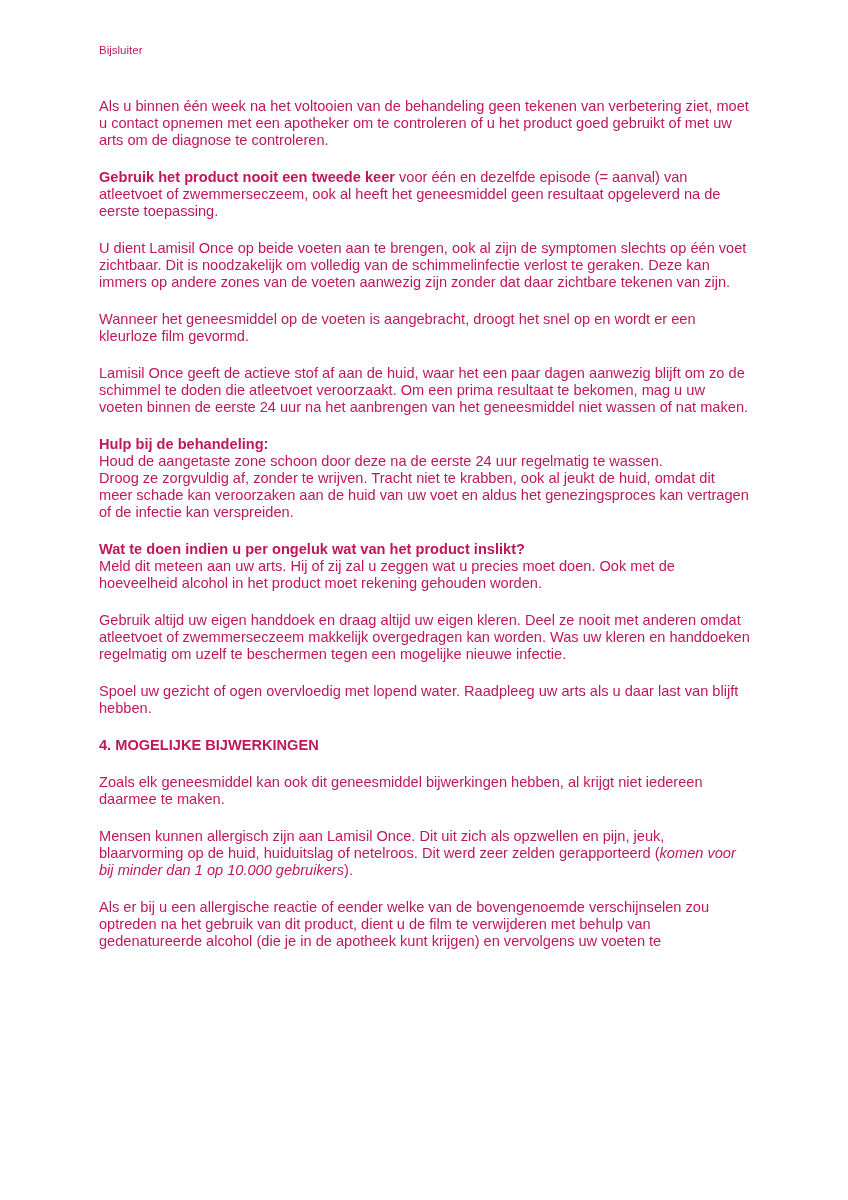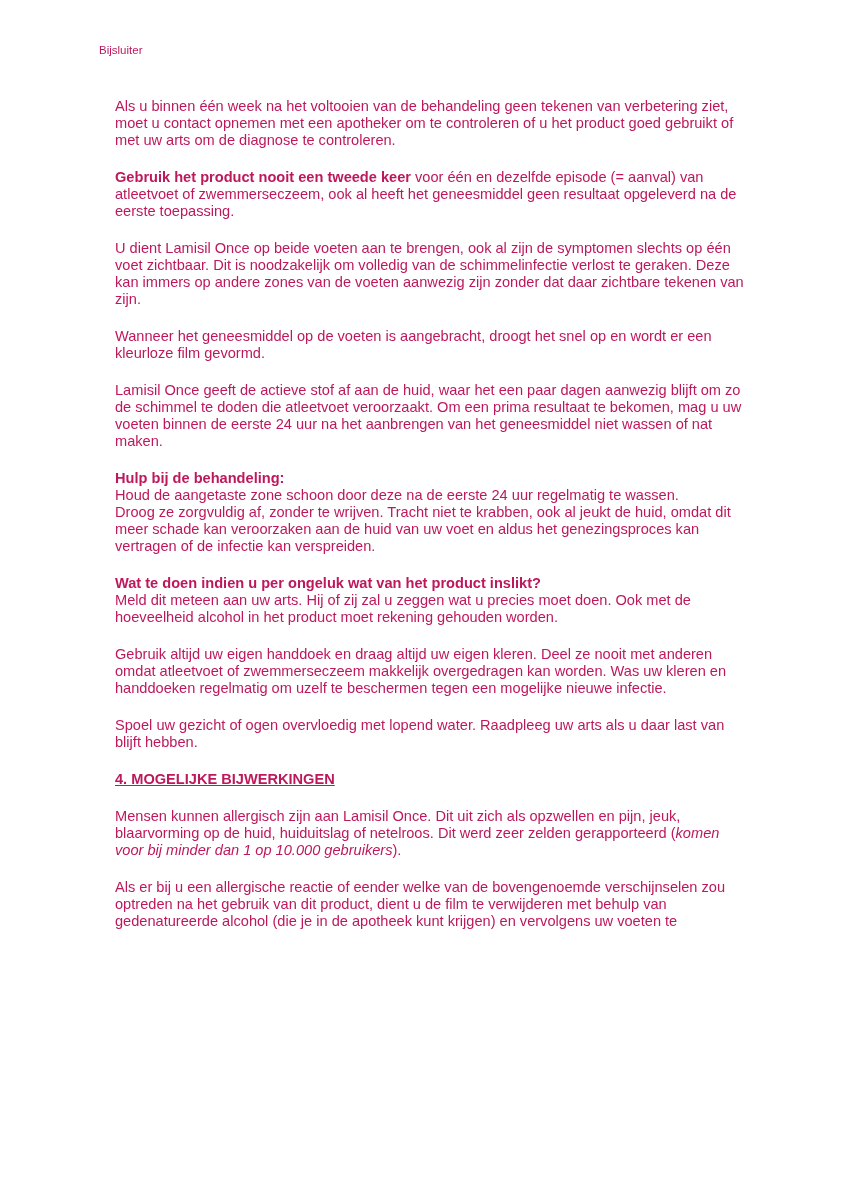--- a/index.html
+++ b/index.html
@@ -21,25 +21,25 @@
     font-size: 11.5px;
     line-height: 13px;
   }
   .content {
     position: absolute;
     left: 99px; top: 98px;
     width: 652px;
     font-size: 14.6px;
     line-height: 17px;
   }
-  .content p { margin: 0 0 20px 16px; }
+  .content p { margin: 0 0 20px 0; }
   .content p:last-child { margin-bottom: 0; }
   .block { display: block; }
   b { font-weight: bold; }
-  .section-heading { font-weight: bold; text-decoration: underline; }
+  .section-heading { font-weight: bold; }
   .footer {
     position: absolute;
     left: 0; top: 1121px;
     width: 748px;
     text-align: right;
     font-size: 14.6px;
     line-height: 17px;
   }
 </style>
 </head>
@@ -67,20 +67,21 @@
 
     <p><b class="block">Wat te doen indien u per ongeluk wat van het product inslikt?</b><span>Meld dit meteen aan uw arts. Hij of zij zal u zeggen wat u precies moet doen. Ook met de hoeveelheid alcohol in het product moet rekening gehouden worden.</span></p>
 
     <p><span>Gebruik altijd uw eigen handdoek en draag altijd uw eigen kleren. Deel ze nooit met anderen omdat atleetvoet of zwemmerseczeem makkelijk overgedragen kan worden. Was uw kleren en handdoeken regelmatig om uzelf te beschermen tegen een mogelijke nieuwe infectie.</span></p>
 
     <p><span>Spoel uw gezicht of ogen overvloedig met lopend water. Raadpleeg uw arts als u daar last van blijft hebben.</span></p>
 
 
     <p><span class="section-heading">4. MOGELIJKE BIJWERKINGEN</span></p>
 
+    <p><span>Zoals elk geneesmiddel kan ook dit geneesmiddel bijwerkingen hebben, al krijgt niet iedereen daarmee te maken.</span></p>
 
     <p><span>Mensen kunnen allergisch zijn aan Lamisil Once. Dit uit zich als opzwellen en pijn, jeuk, blaarvorming op de huid, huiduitslag of netelroos. Dit werd zeer zelden gerapporteerd (</span><i>komen voor bij minder dan 1 op 10.000 gebruikers</i><span>).</span></p>
 
     <p><span>Als er bij u een allergische reactie of eender welke van de bovengenoemde verschijnselen zou optreden na het gebruik van dit product, dient u de film te verwijderen met behulp van gedenatureerde alcohol (die je in de apotheek kunt krijgen) en vervolgens uw voeten te</span></p>
 
   </div>
 
 
 </div>
 

